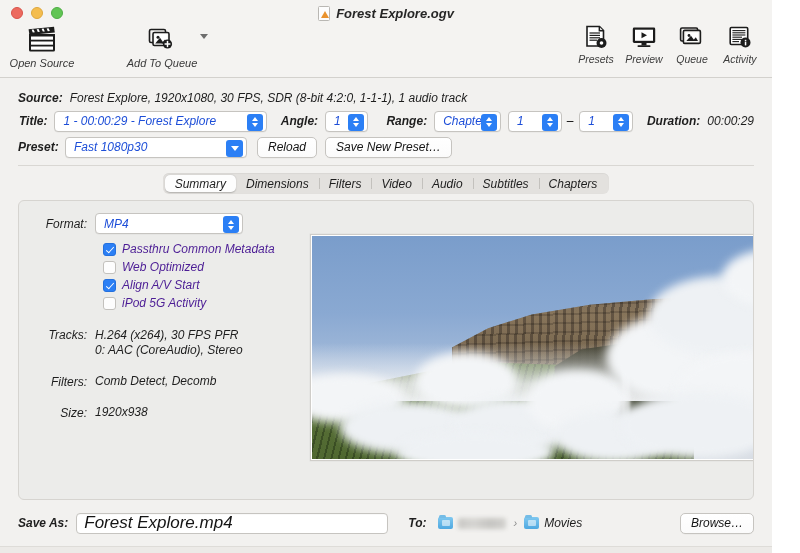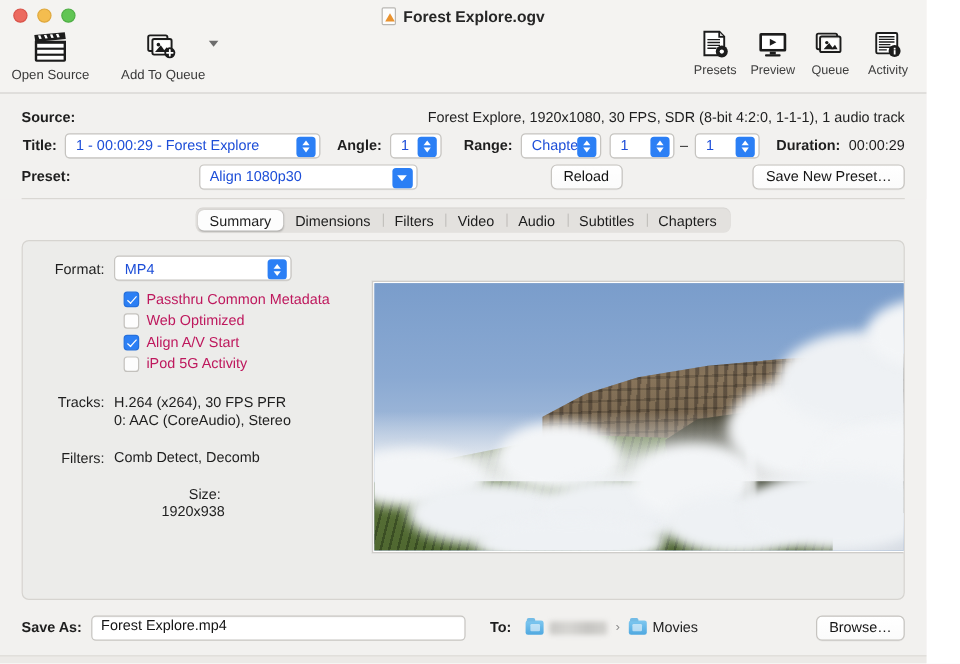--- a/index.html
+++ b/index.html
@@ -9,20 +9,21 @@
     background: #ffffff;
     overflow: hidden;
     -webkit-font-smoothing: antialiased;
   }
   #window {
     position: relative;
     width: 772px; height: 553px;
     background: #f2f1ef;
     display: flex;
     flex-direction: column;
+    font-style: italic;
   }
 
   
   #titlebar {
     position: relative;
     height: 78px;
     background: #f4f3f1;
     border-bottom: 1px solid #d3d1cd;
     flex: 0 0 auto;
   }
@@ -125,21 +126,21 @@
     border-right: 4px solid transparent;
     border-top: 5px solid #6d6d6d;
   }
 
   
   #meta {
     flex: 0 0 auto;
     padding: 9px 0 0 0;
     background: #f2f1ef;
   }
-  .row { display: flex; align-items: center; padding: 0 18px; height: 24px; justify-content: space-between; }
+  .row { display: flex; align-items: center; padding: 0 18px; height: 24px; }
   .row.tight { height: 22px; }
   .lbl {
     font-size: 12px; font-weight: bold; color: #1e1e1e;
     text-align: right; white-space: nowrap;
   }
   .val { font-size: 12px; color: #1e1e1e; margin-left: 7px; white-space: nowrap; }
 
   .popup {
     position: relative;
     height: 21px;
@@ -283,21 +284,21 @@
   .chkbox.on  { background: #2b7ff5; border: 1px solid #2470dd; }
   .chkbox.on::after {
     content: "";
     position: absolute;
     left: 4px; top: 1px;
     width: 3px; height: 7px;
     border: solid #ffffff;
     border-width: 0 1.7px 1.7px 0;
     transform: rotate(42deg);
   }
-  .chk-label { font-size: 12px; color: #be185d; white-space: nowrap; }
+  .chk-label { font-size: 12px; color: #4c1d95; white-space: nowrap; }
 
   #preview-wrap {
     position: absolute;
     left: 291px; top: 33px;
     width: 470px; height: 227px;
     background: #ffffff;
     border: 1px solid #cfcdc9;
     padding: 1px;
     box-shadow: 0 0 0 0.5px rgba(0,0,0,0.05);
   }
@@ -380,23 +381,23 @@
     display: flex;
     align-items: center;
     padding: 0 18px;
     border-top: 0;
   }
   .txtfield {
     height: 21px;
     background: #ffffff;
     border: 1px solid #c6c4c0;
     border-radius: 4px;
-    font-size: 12px;
+    font-size: 17px;
     color: #141414;
-    display: flex; 
+    display: flex; align-items: center;
     padding: 0 7px;
     box-shadow: inset 0 0.5px 1px rgba(0,0,0,0.05);
     overflow: hidden; white-space: nowrap;
   }
   .folder-icon {
     width: 15px; height: 12px;
     background: linear-gradient(180deg,#7fc8f0,#4fa8e0);
     border-radius: 2px;
     position: relative;
     flex: 0 0 auto;
@@ -441,21 +442,21 @@
       <span class="light green"></span>
     </div>
 
     <div id="win-title">
       <span id="doc-icon"></span>
       <span>Forest Explore.ogv</span>
     </div>
 
     <div id="toolbar">
 
-      <div class="tb-group" style="padding-left:6px;">
+      <div class="tb-group" style="padding-left:6px;gap:26px;">
 
         <div class="tb-item">
           <div class="tb-icon">
             <svg width="30" height="26" viewBox="0 0 30 26">
               <g fill="#1c1c1c">
                 <path d="M2 8 L28 8 L28 24 A1.5 1.5 0 0 1 26.5 25.5 L3.5 25.5 A1.5 1.5 0 0 1 2 24 Z"></path>
                 <path d="M1.6 3.2 L27 0.8 L27.8 6.6 L2.4 9 Z"></path>
               </g>
               <g fill="#ffffff">
                 <rect x="4" y="10.5" width="22" height="3.2"></rect>
@@ -617,21 +618,21 @@
             <i class="dn"></i>
           </span>
       </div>
       <span class="lbl" style="margin-left:14px;">Duration:</span>
       <span class="val">00:00:29</span>
     </div>
 
     <div class="row" style="margin-top:2px;">
       <span class="lbl" style="width:40px;">Preset:</span>
       <div class="popup" style="width:182px; margin-left:7px;">
-        <span>Align 1080p30</span>
+        <span>Fast 1080p30</span>
         <span class="pulldown-arrow">
             <i></i>
           </span>
       </div>
       <div class="pbtn" style="margin-left:10px;">
         <span>Reload</span>
       </div>
       <div class="pbtn" style="margin-left:8px;">
         <span>Save New Preset…</span>
       </div>
@@ -706,21 +707,21 @@
           <div class="fval">H.264 (x264), 30 FPS PFR</div>
           <div class="fval">0: AAC (CoreAudio), Stereo</div>
         </div>
       </div>
 
       <div class="frow" style="margin-top:16px;">
         <span class="flbl">Filters:</span>
         <div class="fval">Comb Detect, Decomb</div>
       </div>
 
-      <div class="frow" style="margin-top:16px;flex-direction:column;">
+      <div class="frow" style="margin-top:16px;">
         <span class="flbl">Size:</span>
         <div class="fval">1920x938</div>
       </div>
 
     </div>
 
     <div id="preview-wrap">
       <div id="preview">
         <div class="sky"></div>
         <div class="mesa"></div>

